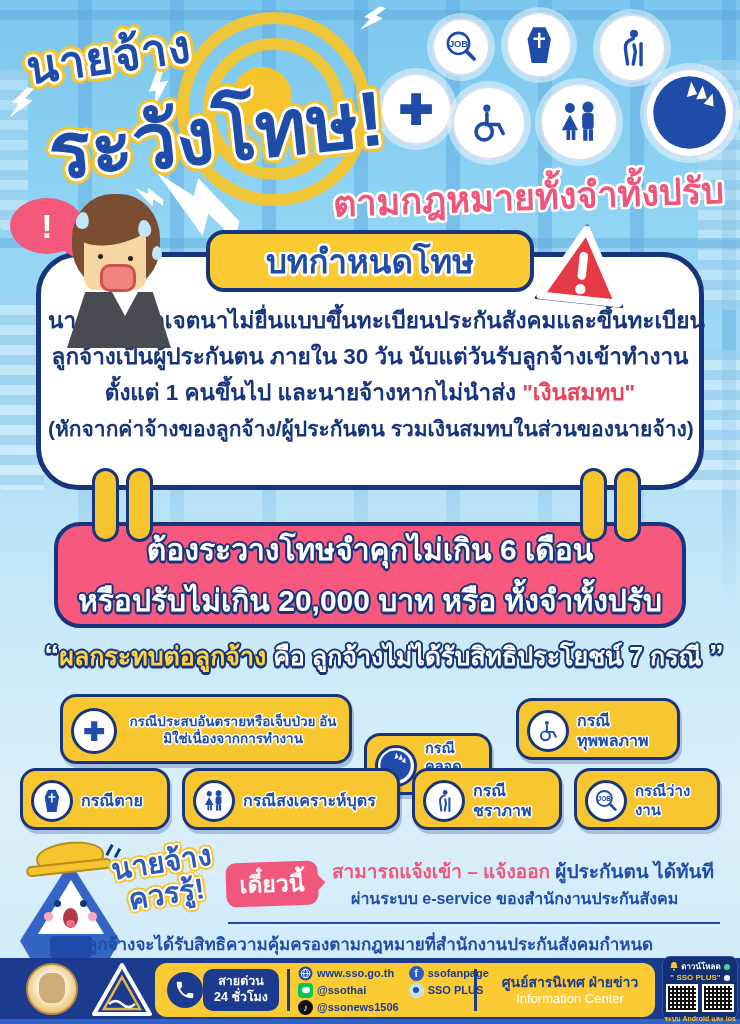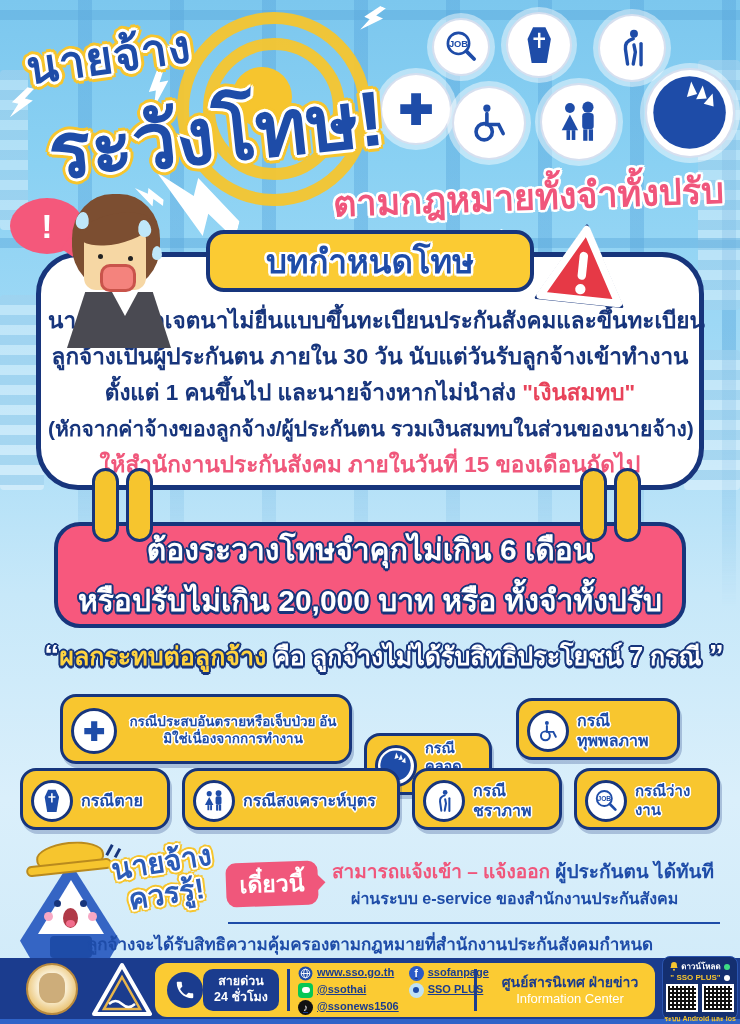--- a/index.html
+++ b/index.html
@@ -81,21 +81,21 @@
   .sso-logo{position:absolute;left:92px;top:4px;}
   .strip{position:absolute;left:155px;top:5px;width:500px;height:54px;background:#fbcb33;border-radius:12px;
     display:flex;align-items:center;box-sizing:border-box;padding-left:12px;}
   .phone-ic{width:36px;height:36px;border-radius:50%;background:#1b3c8e;display:flex;align-items:center;justify-content:center;flex:0 0 auto;}
   .phone-ic svg{width:22px;height:22px;}
   .hotline{font-size:36px;color:#1b3c8e;font-weight:900;margin:0 8px 0 8px;letter-spacing:1px;}
   .hl-badge{width:76px;height:42px;background:#1b3c8e;border-radius:10px;color:#fff;font-size:12.5px;line-height:1.25;
     display:flex;flex-direction:column;align-items:center;justify-content:center;flex:0 0 auto;}
   .vdiv{width:3px;height:42px;background:#1b3c8e;margin:0 8px;flex:0 0 auto;}
   .social{display:grid;grid-template-columns:auto auto;gap:2px 10px;flex:0 0 auto;width:168px;}
-  .soc-item{display:flex;align-items:flex-start;gap:4px;color:#1b3c8e;font-size:11px;white-space:nowrap;text-decoration:underline;}
+  .soc-item{display:flex;align-items:center;gap:4px;color:#1b3c8e;font-size:11px;white-space:nowrap;}
   .soc-ic{width:15px;height:15px;border-radius:4px;display:flex;align-items:center;justify-content:center;color:#fff;font-size:10px;flex:0 0 auto;}
   .info-center{flex:1;text-align:center;line-height:1.2;white-space:nowrap;}
   .info-th{color:#1b3c8e;font-size:14px;}
   .info-en{color:#fff;font-size:13px;font-weight:400;}
   .qr-box{position:absolute;left:662px;top:-2px;width:76px;height:64px;background:#142f70;border:1px solid #2b55b0;border-radius:8px;
     box-sizing:border-box;padding:3px 4px;display:flex;flex-direction:column;align-items:center;}
   .qr-row{display:flex;align-items:center;gap:3px;width:100%;justify-content:center;}
   .qr-txt-w{color:#fff;font-size:8px;white-space:nowrap;}
   .qr-txt-y{color:#f6c52e;font-size:8px;white-space:nowrap;}
   .qr-codes{display:flex;gap:4px;margin-top:2px;}
@@ -229,21 +229,20 @@
     <polygon points="50,6 96,88 4,88" fill="#e63946" stroke="#17357c" stroke-width="3" stroke-linejoin="round"></polygon>
     <polygon points="50,10 92,85 8,85" fill="#e63946" stroke="#fff" stroke-width="8" stroke-linejoin="round"></polygon>
     <rect x="45.5" y="34" width="9" height="30" rx="4.5" fill="#fff"></rect>
     <circle cx="50" cy="74" r="5.5" fill="#fff"></circle>
   </svg>
   <div class="abs law-text">
     <div>นายจ้างผู้ใดเจตนาไม่ยื่นแบบขึ้นทะเบียนประกันสังคมและขึ้นทะเบียน</div>
     <div>ลูกจ้างเป็นผู้ประกันตน ภายใน 30 วัน นับแต่วันรับลูกจ้างเข้าทำงาน</div>
     <div><span>ตั้งแต่ 1 คนขึ้นไป และนายจ้างหากไม่นำส่ง </span><span class="law-red">"เงินสมทบ"</span></div>
     <div style="font-size:21px;">(หักจากค่าจ้างของลูกจ้าง/ผู้ประกันตน รวมเงินสมทบในส่วนของนายจ้าง)</div>
-    <div class="law-pink">ให้สำนักงานประกันสังคม ภายในวันที่ 15 ของเดือนถัดไป</div>
   </div>
 
   <div class="qbar" style="left:92px;top:468px;"></div>
   <div class="qbar" style="left:126px;top:468px;"></div>
   <div class="qbar" style="left:580px;top:468px;"></div>
   <div class="qbar" style="left:614px;top:468px;"></div>
 
   <div class="abs pink-box">
     <div class="pl tsn2">ต้องระวางโทษจำคุกไม่เกิน 6 เดือน</div>
     <div class="pl tsn2">หรือปรับไม่เกิน 20,000 บาท หรือ ทั้งจำทั้งปรับ</div>

